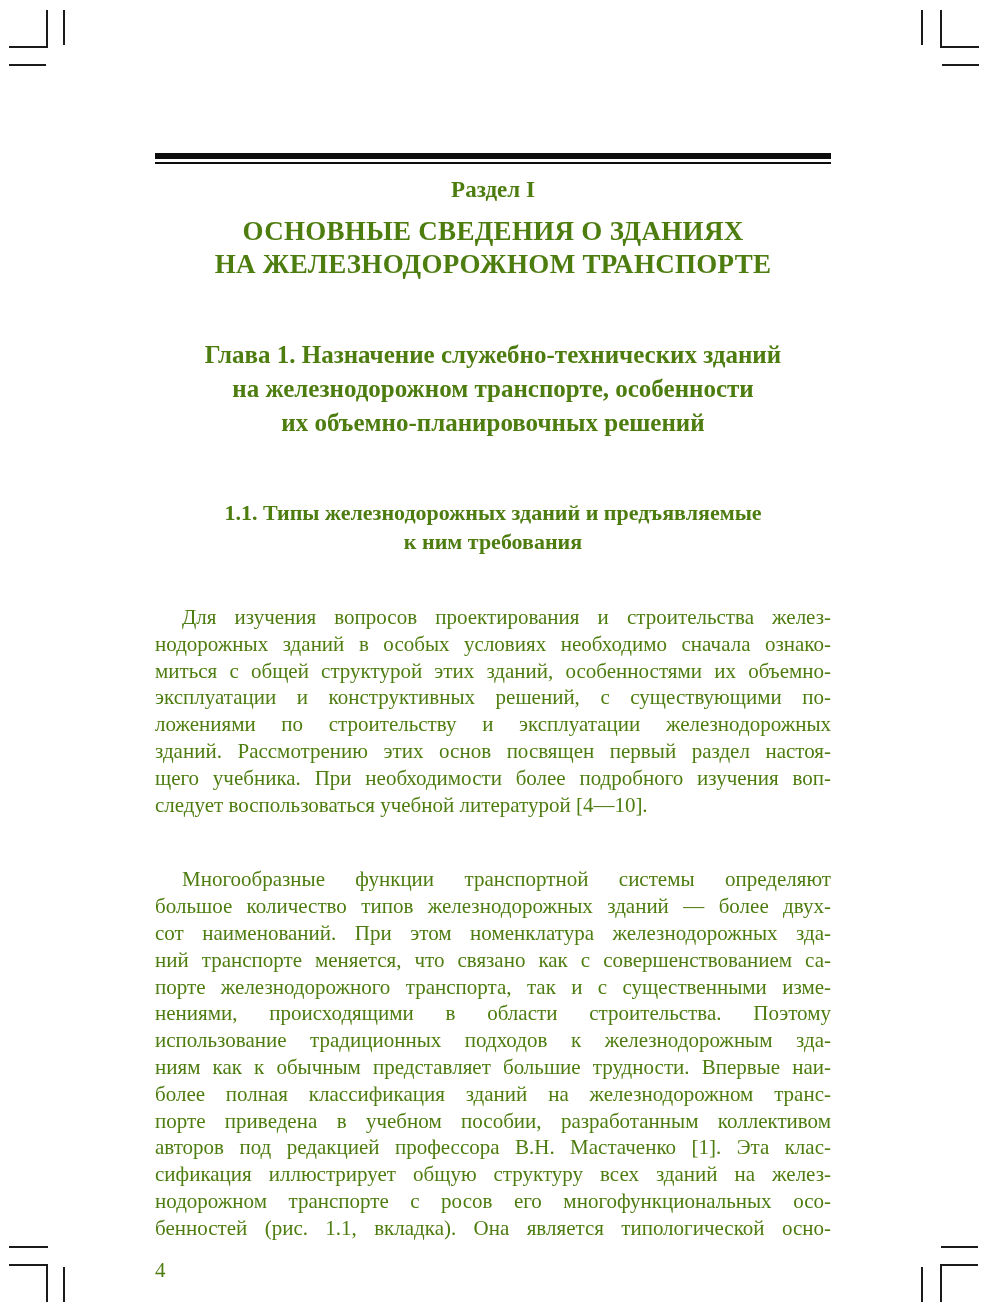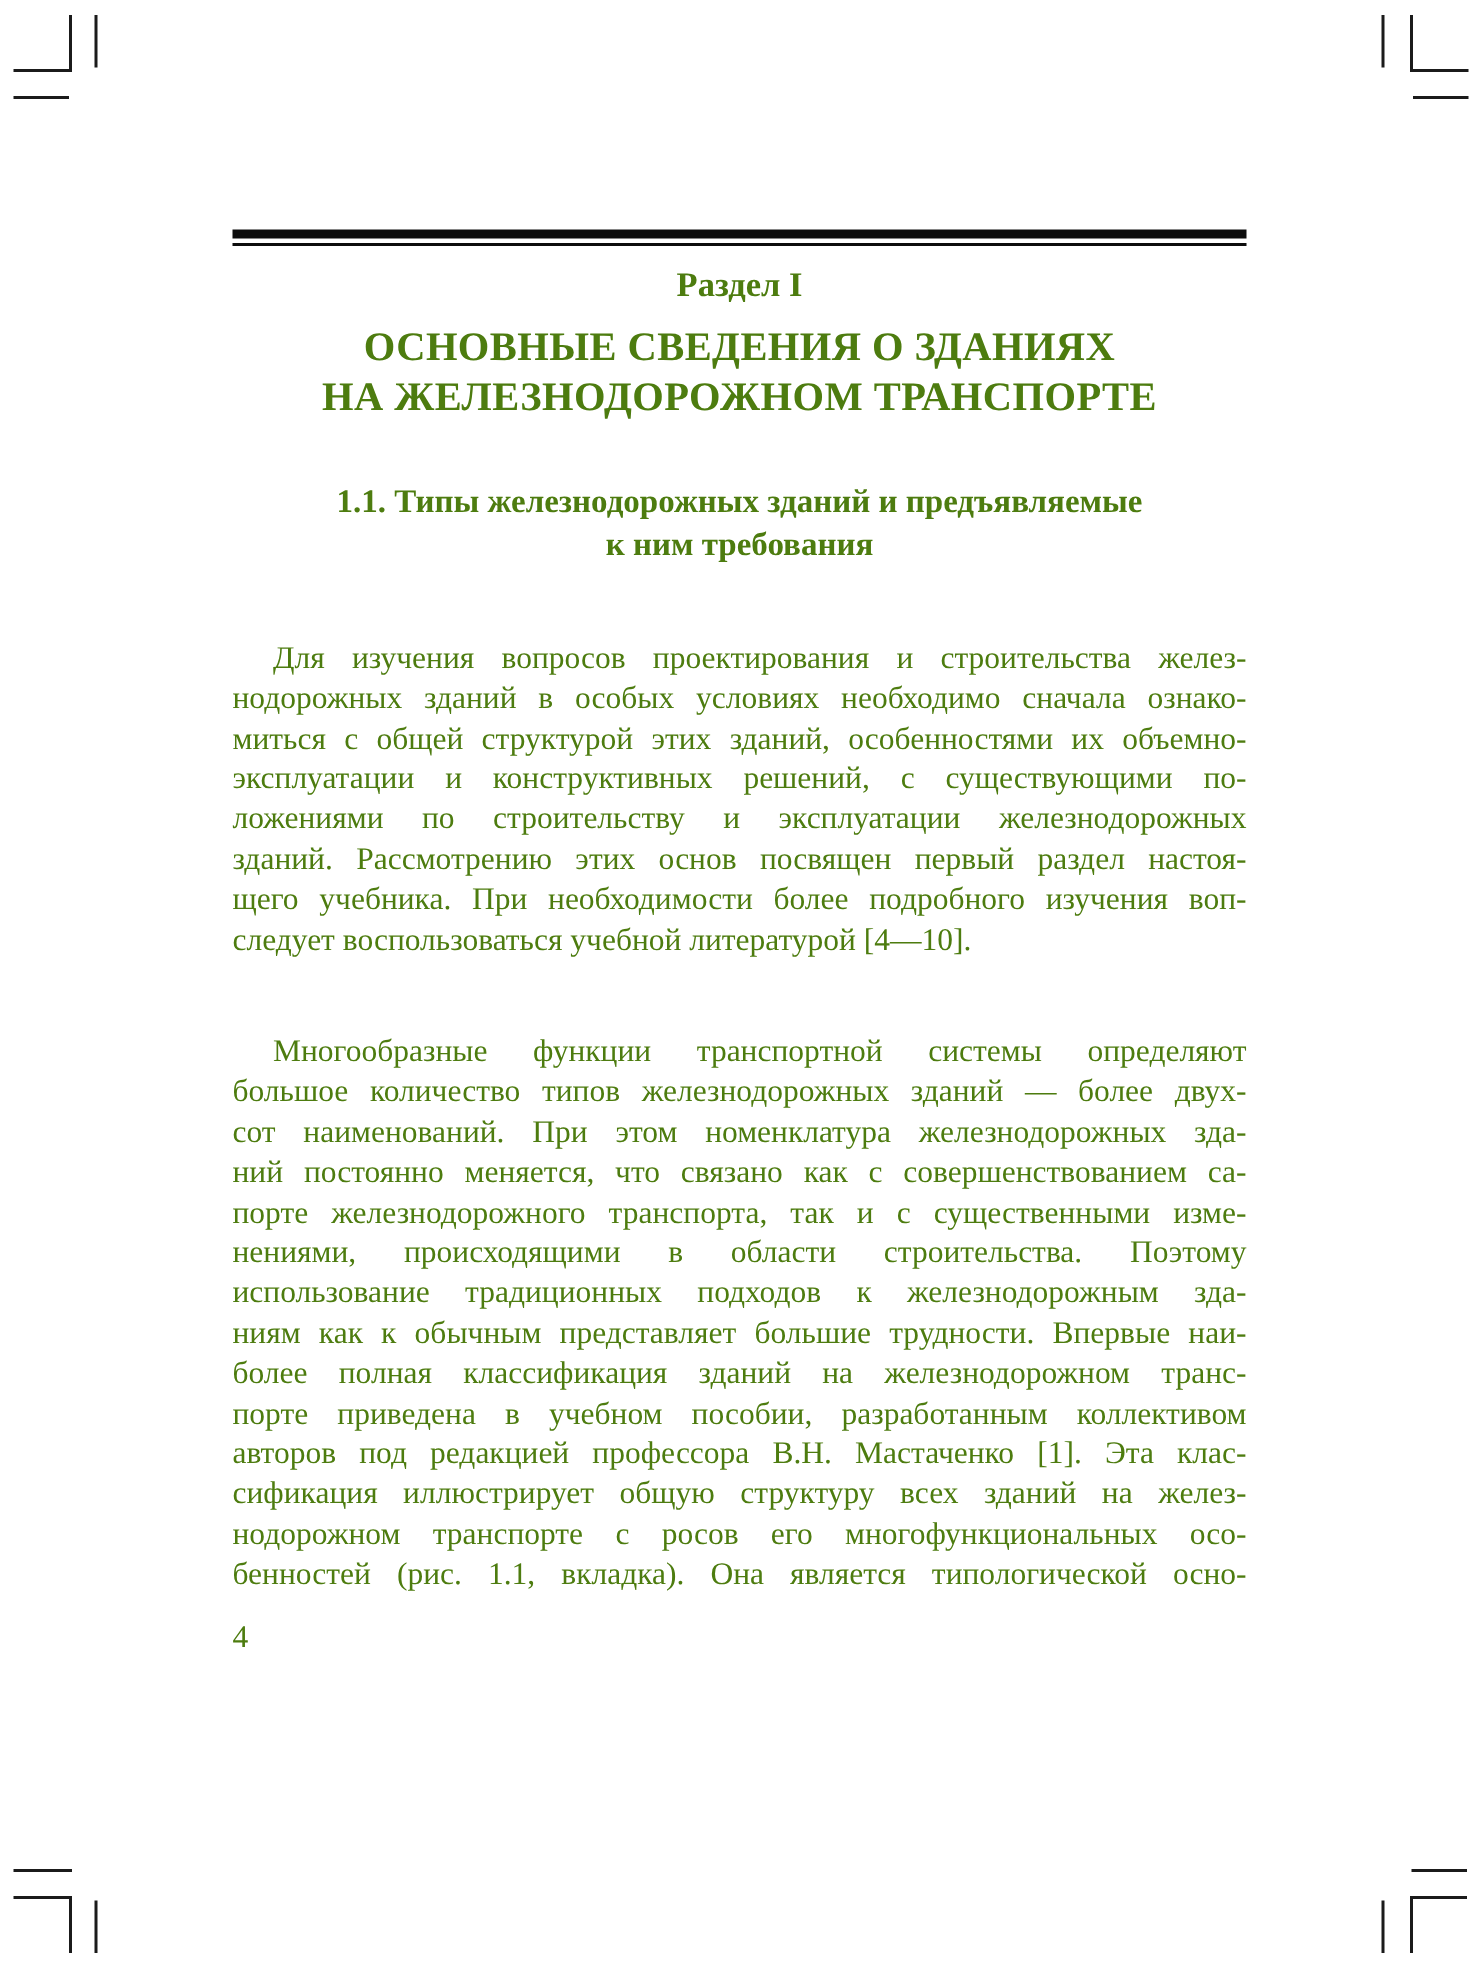--- a/index.html
+++ b/index.html
@@ -53,21 +53,21 @@
     letter-spacing: 0.3px;
   }
   .chapter-title {
     margin: 57px 0 0 0;
     font-size: 25px;
     font-weight: bold;
     text-align: center;
     line-height: 34px;
   }
   .subsection-title {
-    margin: 38px 0 0 0;
+    margin: 58px 0 0 0;
     font-size: 22px;
     font-weight: bold;
     text-align: center;
     line-height: 29px;
   }
   .para {
     margin: 0;
     font-size: 21px;
     line-height: 26.8px;
   }
@@ -137,20 +137,25 @@
       <div class="rule-thin"></div>
     </div>
 
     <div class="section-label">Раздел I</div>
 
     <div class="section-title">
       <div>ОСНОВНЫЕ СВЕДЕНИЯ О ЗДАНИЯХ</div>
       <div>НА ЖЕЛЕЗНОДОРОЖНОМ ТРАНСПОРТЕ</div>
     </div>
 
+    <div class="chapter-title">
+      <div>Глава 1. Назначение служебно-технических зданий</div>
+      <div>на железнодорожном транспорте, особенности</div>
+      <div>их объемно-планировочных решений</div>
+    </div>
 
     <div class="subsection-title">
       <div>1.1. Типы железнодорожных зданий и предъявляемые</div>
       <div>к ним требования</div>
     </div>
 
     <div class="para para-first">
       <div class="pline indent">Для изучения вопросов проектирования и строительства желез-</div>
       <div class="pline">нодорожных зданий в особых условиях необходимо сначала ознако-</div>
       <div class="pline">миться с общей структурой этих зданий, особенностями их объемно-</div>
@@ -158,21 +163,21 @@
       <div class="pline">ложениями по строительству и эксплуатации железнодорожных</div>
       <div class="pline">зданий. Рассмотрению этих основ посвящен первый раздел настоя-</div>
       <div class="pline">щего учебника. При необходимости более подробного изучения воп-</div>
       <div class="pline nojust">следует воспользоваться учебной литературой [4—10].</div>
     </div>
 
     <div class="para">
       <div class="pline indent">Многообразные функции транспортной системы определяют</div>
       <div class="pline">большое количество типов железнодорожных зданий — более двух-</div>
       <div class="pline">сот наименований. При этом номенклатура железнодорожных зда-</div>
-      <div class="pline">ний постоянно меняется, что связано как с совершенствованием са-</div>
+      <div class="pline">ний транспорте меняется, что связано как с совершенствованием са-</div>
       <div class="pline">порте железнодорожного транспорта, так и с существенными изме-</div>
       <div class="pline">нениями, происходящими в области строительства. Поэтому</div>
       <div class="pline">использование традиционных подходов к железнодорожным зда-</div>
       <div class="pline">ниям как к обычным представляет большие трудности. Впервые наи-</div>
       <div class="pline">более полная классификация зданий на железнодорожном транс-</div>
       <div class="pline">порте приведена в учебном пособии, разработанным коллективом</div>
       <div class="pline">авторов под редакцией профессора В.Н. Мастаченко [1]. Эта клас-</div>
       <div class="pline">сификация иллюстрирует общую структуру всех зданий на желез-</div>
       <div class="pline">нодорожном транспорте с росов его многофункциональных осо-</div>
       <div class="pline">бенностей (рис. 1.1, вкладка). Она является типологической осно-</div>

